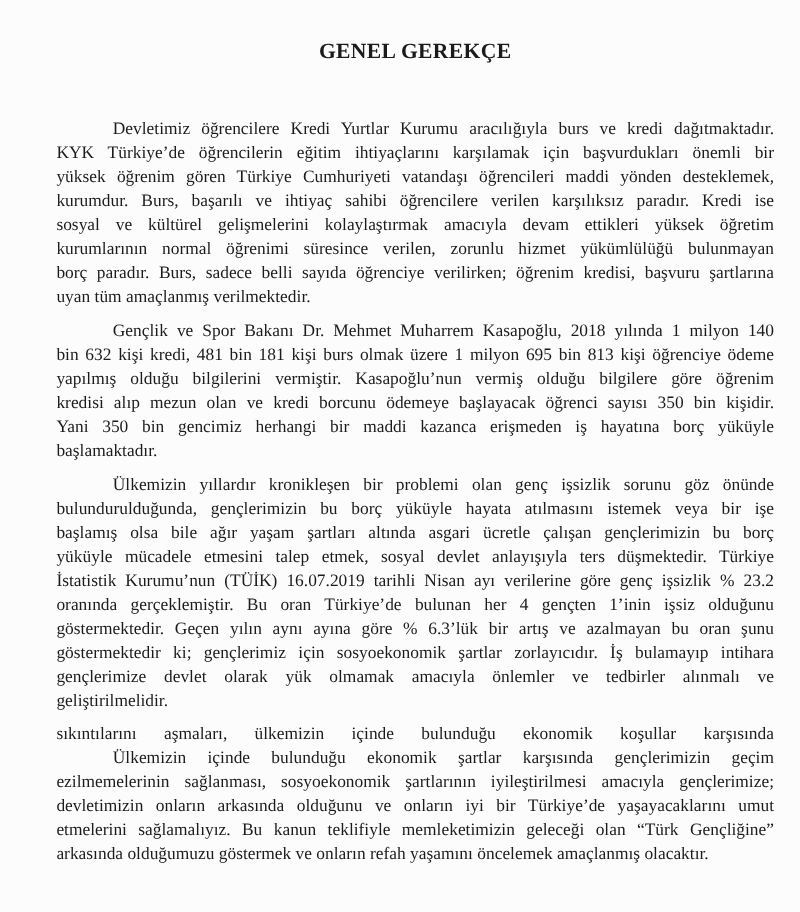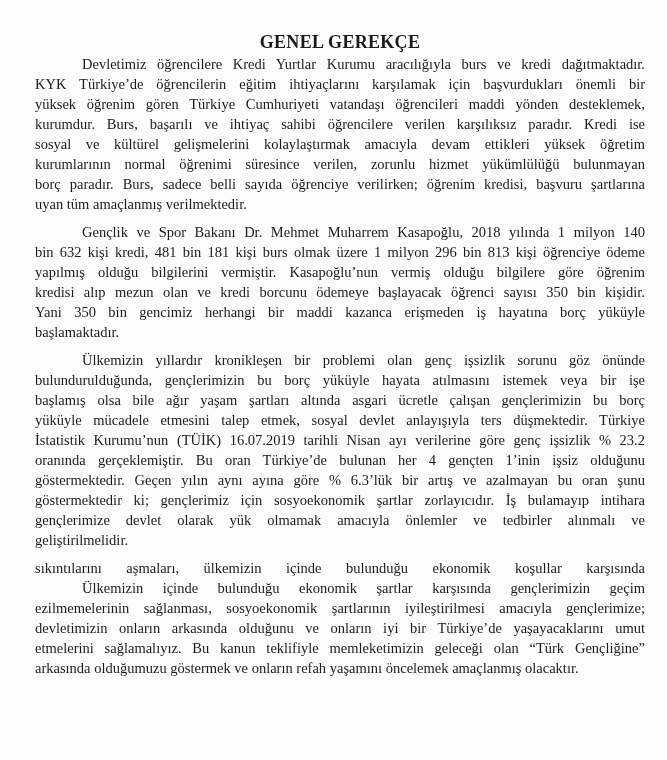--- a/index.html
+++ b/index.html
@@ -6,34 +6,35 @@
     margin: 0;
     padding: 0;
     background: #ffffff;
   }
   .page {
     position: relative;
     width: 667px;
     height: 760px;
     box-sizing: border-box;
     background: #fcfcfc;
-    padding: 30px 22px 0 35px;
+    padding: 30px 22px 0 47px;
     font-family: "Liberation Serif", "DejaVu Serif", serif;
     color: #1b1b1b;
     overflow: hidden;
   }
   .doc-title {
     margin: 0;
     font-size: 18px;
     line-height: 24px;
     font-weight: bold;
     text-align: center;
     letter-spacing: 0.3px;
   }
   .doc-body {
+    margin-top: 44px;
   }
   .para {
     margin: 0 0 8px 0;
     font-size: 14.5px;
     line-height: 20px;
   }
   .line {
     text-align: justify;
     text-align-last: justify;
   }
@@ -55,21 +56,21 @@
         <div class="line">KYK Türkiye’de öğrencilerin eğitim ihtiyaçlarını karşılamak için başvurdukları önemli bir</div>
         <div class="line">yüksek öğrenim gören Türkiye Cumhuriyeti vatandaşı öğrencileri maddi yönden desteklemek,</div>
         <div class="line">kurumdur. Burs, başarılı ve ihtiyaç sahibi öğrencilere verilen karşılıksız paradır. Kredi ise</div>
         <div class="line">sosyal ve kültürel gelişmelerini kolaylaştırmak amacıyla devam ettikleri yüksek öğretim</div>
         <div class="line">kurumlarının normal öğrenimi süresince verilen, zorunlu hizmet yükümlülüğü bulunmayan</div>
         <div class="line">borç paradır. Burs, sadece belli sayıda öğrenciye verilirken; öğrenim kredisi, başvuru şartlarına</div>
         <div class="line last">uyan tüm amaçlanmış verilmektedir.</div>
       </div>
       <div class="para">
         <div class="line first">Gençlik ve Spor Bakanı Dr. Mehmet Muharrem Kasapoğlu, 2018 yılında 1 milyon 140</div>
-        <div class="line">bin 632 kişi kredi, 481 bin 181 kişi burs olmak üzere 1 milyon 296 bin 813 kişi öğrenciye ödeme</div>
+        <div class="line">bin 632 kişi kredi, 481 bin 181 kişi burs olmak üzere 1 milyon 695 bin 813 kişi öğrenciye ödeme</div>
         <div class="line">yapılmış olduğu bilgilerini vermiştir. Kasapoğlu’nun vermiş olduğu bilgilere göre öğrenim</div>
         <div class="line">kredisi alıp mezun olan ve kredi borcunu ödemeye başlayacak öğrenci sayısı 350 bin kişidir.</div>
         <div class="line">Yani 350 bin gencimiz herhangi bir maddi kazanca erişmeden iş hayatına borç yüküyle</div>
         <div class="line last">başlamaktadır.</div>
       </div>
       <div class="para">
         <div class="line first">Ülkemizin yıllardır kronikleşen bir problemi olan genç işsizlik sorunu göz önünde</div>
         <div class="line">bulundurulduğunda, gençlerimizin bu borç yüküyle hayata atılmasını istemek veya bir işe</div>
         <div class="line">başlamış olsa bile ağır yaşam şartları altında asgari ücretle çalışan gençlerimizin bu borç</div>
         <div class="line">yüküyle mücadele etmesini talep etmek, sosyal devlet anlayışıyla ters düşmektedir. Türkiye</div>

